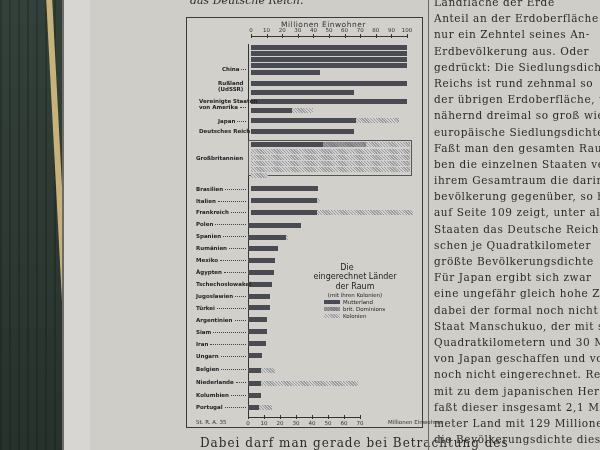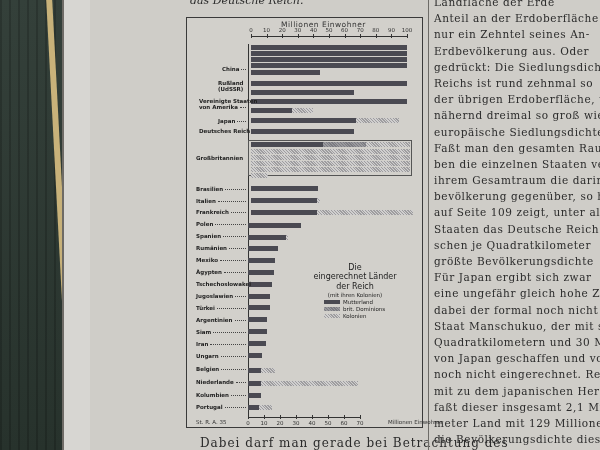--- a/index.html
+++ b/index.html
@@ -81,23 +81,23 @@
 <div class="axis-title">Millionen Einwohner</div>
 <div id="topaxis"></div>
 <div id="bottomaxis"></div>
 
 <div id="bars"></div>
 <div id="labels"></div>
 
 <div class="axisline" style="left:248px;top:44px;width:1px;height:372px;"></div>
 <div class="gb-box" style="left:248px;top:140px;width:162px;height:34px;"></div>
 
-<div class="legend-title" style="left:320px;top:263px;width:70px;font-size:8px;">Die</div>
+<div class="legend-title" style="left:312px;top:263px;width:70px;font-size:8px;">Die</div>
 <div class="legend-title" style="left:290px;top:272px;width:130px;font-size:8px;">eingerechnet Länder</div>
-<div class="legend-title" style="left:320px;top:282px;width:70px;font-size:8px;">der Reich</div>
+<div class="legend-title" style="left:320px;top:282px;width:70px;font-size:8px;">der Raum</div>
 <div class="legend-title" style="left:300px;top:292px;width:110px;font-size:5.5px;">(mit ihren Kolonien)</div>
 
 <div class="legend-item" style="left:324px;top:299px;"><span class="swatch mut"></span><span>Mutterland</span></div>
 <div class="legend-item" style="left:324px;top:306px;"><span class="swatch dom"></span><span>brit. Dominions</span></div>
 <div class="legend-item" style="left:324px;top:313px;"><span class="swatch kol"></span><span>Kolonien</span></div>
 
 <div class="source">St. R. A. 35</div>
 <div class="ticklbl" style="left:388px;top:419px;transform:none;">Millionen Einwohner</div>
 
 <div class="axisline" style="left: 251px; top: 36px; width: 156px; height: 1px;"></div>

